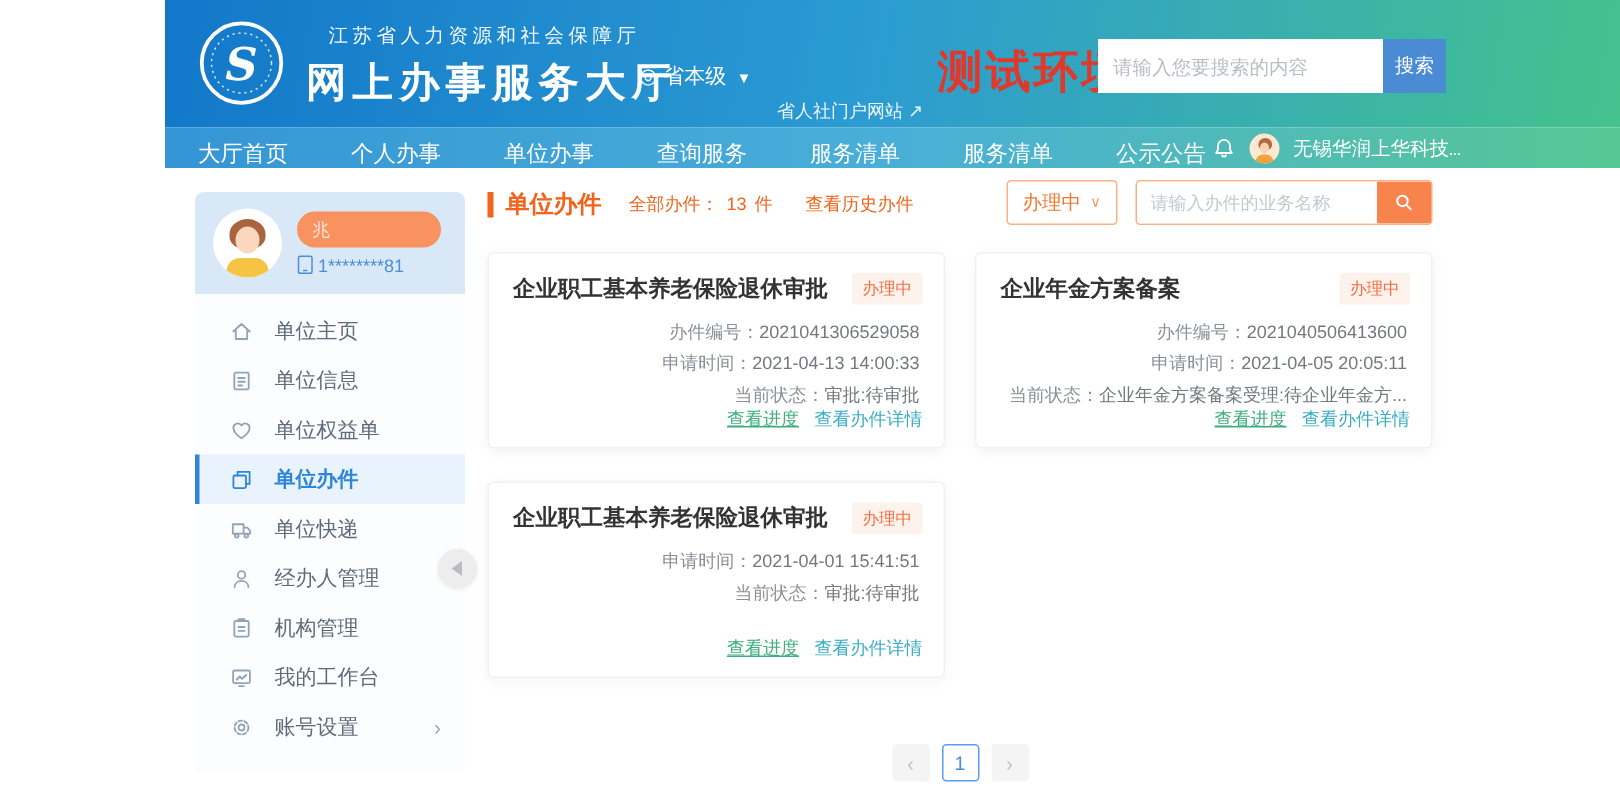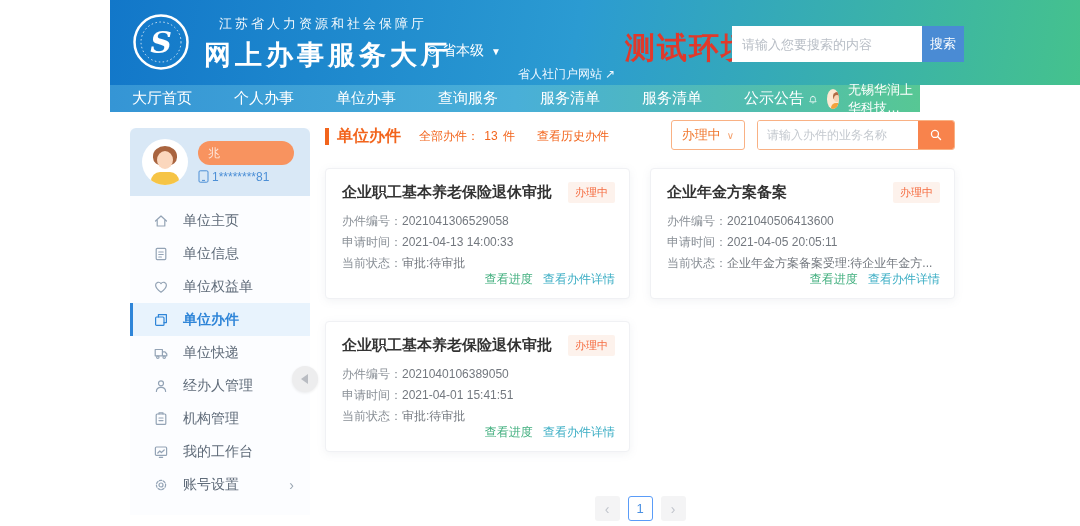--- a/index.html
+++ b/index.html
@@ -19,23 +19,23 @@
   .portal-link { position:absolute; left:408px; top:48px; color:#eef7ff; font-size:12px; cursor:pointer;margin-top:18px; }
   .env { position:absolute; left:515px; top:28px; color:#e0392b; font-size:30px; font-weight:bold; letter-spacing:2px; }
   .hsearch { position:absolute; left:622px; top:26px; height:48px; display:flex; }
   .hsearch input { width:190px; height:36px; border:none; outline:none; padding:0 10px;
     font-size:13px; color:#333; background:#fff; }
   .hsearch input::placeholder { color:#b8bec6; }
   .hsearch button { width:42px; height:36px; border:none; background:#4a8bd4; color:#fff;
     font-size:13px; cursor:pointer; }
 
   
-  .navbar { position:absolute; left:110px; top:85px; width:810px; height:27px;
+  .navbar { position:absolute; left:110px; top:85px; width:970px; height:27px;
     background:linear-gradient(90deg,#3595d5 0%,#49afd8 50%,#57c794 100%);
-    display:flex; align-items:center; color:#fff; }
+    display:flex; align-items:flex-end; color:#fff;font-family:Liberation Mono, monospace; }
   .nav-items { display:flex; margin-left:22px; }
   .nav-item { font-size:15px; margin-right:42px; cursor:pointer; white-space:nowrap; }
   .nav-right { position:absolute; left:698px; top:0; height:27px; display:flex; align-items:center; gap:9px; }
   .bell { width:16px; height:16px; color:#fff; cursor:pointer; }
   .avatar-sm { width:20px; height:20px; border-radius:50%; background:#fde8d2; position:relative; overflow:hidden; cursor:pointer; }
   .avatar-sm::before { content:""; position:absolute; top:3px; left:6px; width:9px; height:8px; background:#b06a43; border-radius:50% 50% 40% 40%; }
   .avatar-sm i { position:absolute; top:6px; left:7px; width:6px; height:7px; background:#f9d3b4; border-radius:50%; }
   .avatar-sm::after { content:""; position:absolute; bottom:0; left:4px; width:12px; height:6px; background:#f2a23c; border-radius:5px 5px 0 0; }
   .nav-user { font-size:13px; color:#fff; cursor:pointer; }
 
@@ -82,24 +82,24 @@
     display:flex; align-items:center; justify-content:center; }
   .filter-search button svg { width:14px; height:14px; }
 
   .cards { margin-top:16px; display:flex; flex-wrap:wrap; gap:22px 20px; }
   .card { width:305px; height:131px; background:#fff; border:1px solid #f0f1f4; border-radius:4px;
     box-shadow:0 2px 8px rgba(130,140,160,.10); padding:14px 16px 10px; position:relative; }
   .card-title { font-size:15px; font-weight:bold; color:#333; }
   .badge { position:absolute; right:14px; top:13px; font-size:11px; color:#f56c40; background:#fdf2ec;
     padding:3px 7px; border-radius:2px; }
   .fields { margin-top:9px; }
-  .field { font-size:12px; color:#8a9097; line-height:21px; }
+  .field { font-size:12px; color:#8a9097; line-height:21px;text-align:right; }
   .field .val { color:#73787f; }
   .card-links { position:absolute; right:14px; bottom:10px; font-size:12px; }
-  .link-progress { color:#3fae7d; cursor:pointer; margin-right:7px; }
+  .link-progress { color:#3fae7d; cursor:pointer; margin-right:7px;text-decoration:underline; }
   .link-detail { color:#3aadc4; cursor:pointer; }
 
   .pagination { margin-top:44px; display:flex; justify-content:center; gap:8px; }
   .page-btn { width:25px; height:25px; border-radius:3px; background:#f4f4f5; color:#c0c4cc;
     display:flex; align-items:center; justify-content:center; font-size:14px; cursor:pointer; }
   .page-btn.current { background:#fff; border:1px solid #5a9cf8; color:#4a90e2; font-size:13px; }
 </style>
 </head>
 <body>
 
@@ -295,21 +295,20 @@
         <div class="card-links">
           <span class="link-progress">查看进度</span>
           <span class="link-detail">查看办件详情</span>
         </div>
       </div>
 
       <div class="card">
         <div class="card-title">企业职工基本养老保险退休审批</div>
         <div class="badge">办理中</div>
         <div class="fields">
-          <div class="field"><span>办件编号：</span><span class="val">2021040106389050</span></div>
           <div class="field"><span>申请时间：</span><span class="val">2021-04-01 15:41:51</span></div>
           <div class="field"><span>当前状态：</span><span class="val">审批:待审批</span></div>
         </div>
         <div class="card-links">
           <span class="link-progress">查看进度</span>
           <span class="link-detail">查看办件详情</span>
         </div>
       </div>
 
     </div>

